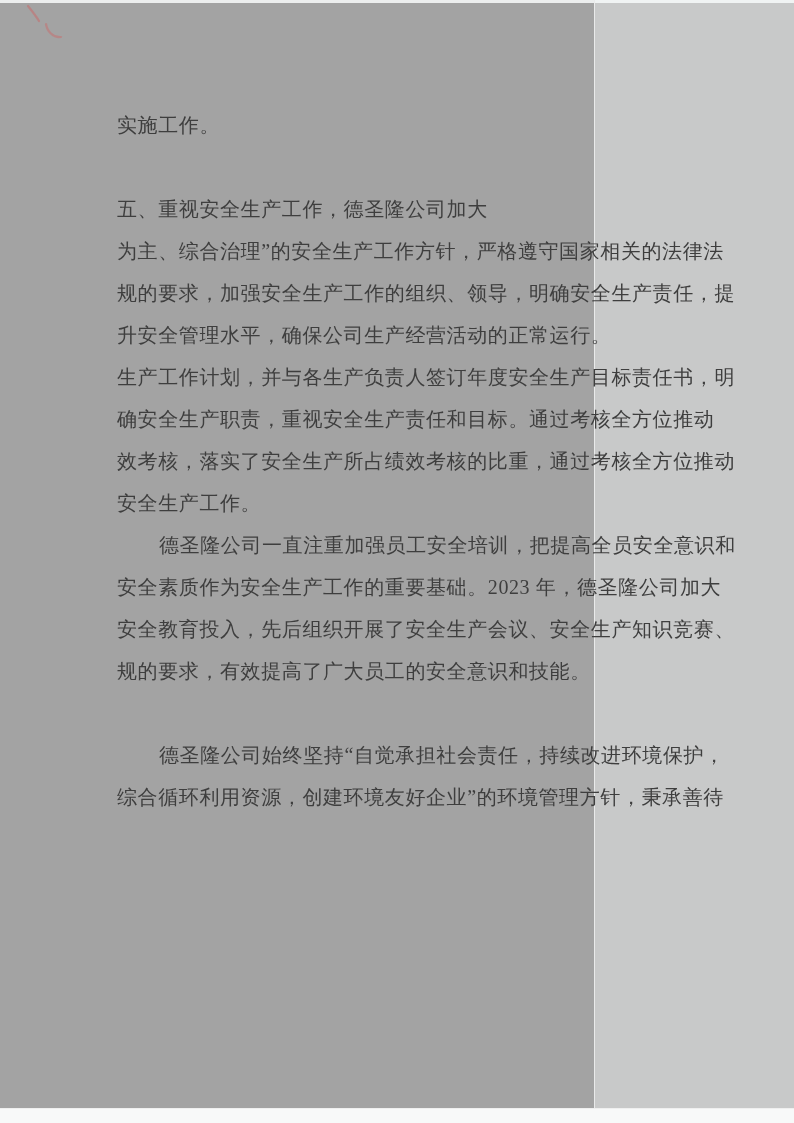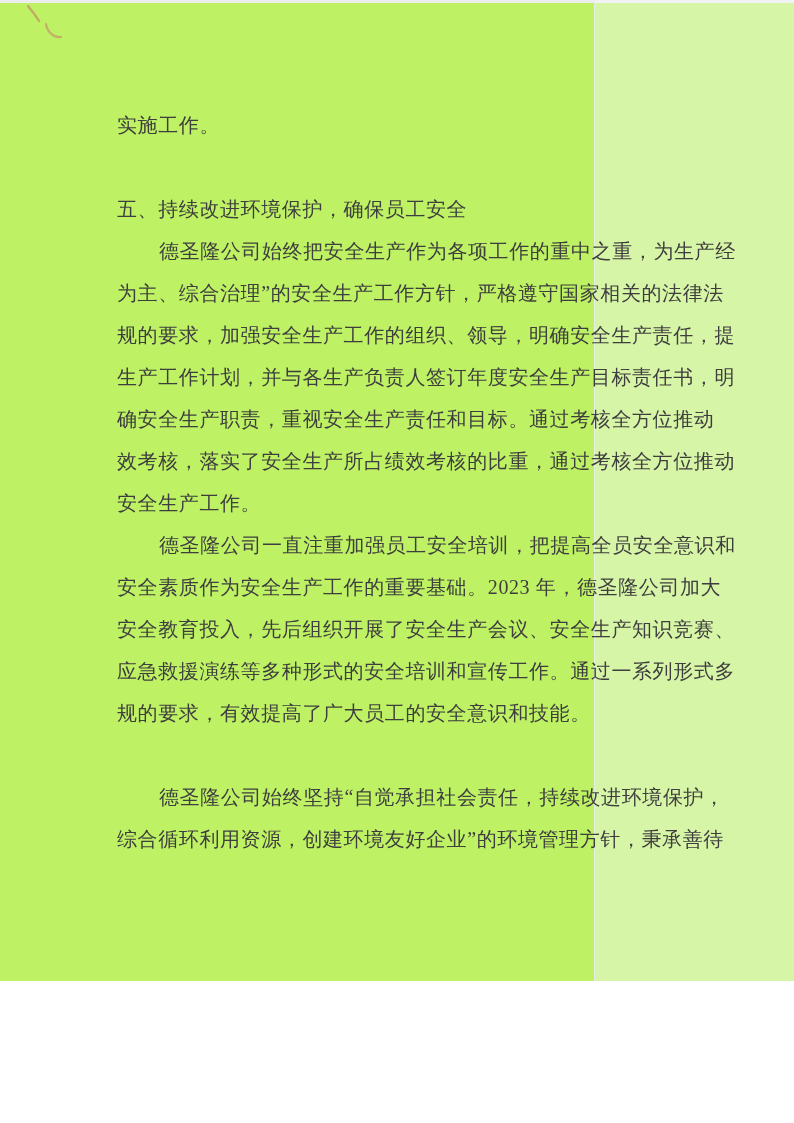--- a/index.html
+++ b/index.html
@@ -3,22 +3,22 @@
 <meta charset="utf-8">
 <style>
   html, body {
     margin: 0;
     padding: 0;
     background: #ffffff;
   }
   .page {
     position: relative;
     width: 794px;
-    height: 981px;
-    background: #bef264;
+    height: 1123px;
+    background: #a3a3a3;
     overflow: hidden;
     font-family: "Liberation Serif", "DejaVu Serif", serif;
   }
   
   .scan-edge-top {
     position: absolute;
     left: 0; top: 0;
     width: 794px; height: 3px;
     background: #eceeee;
   }
@@ -78,35 +78,34 @@
     <path d="M6,4 C10,9 14,14 17,19" stroke="#c96b6b" stroke-width="2.2" fill="none" opacity="0.55" stroke-linecap="round"></path>
     <path d="M24,22 C25,29 31,36 39,35" stroke="#c96b6b" stroke-width="2.2" fill="none" opacity="0.5" stroke-linecap="round"></path>
   </svg>
 
   <div class="doc">
 
     <div class="line">实施工作。</div>
 
     <div class="gap"></div>
 
-    <div class="line">五、持续改进环境保护，确保员工安全</div>
+    <div class="line">五、重视安全生产工作，德圣隆公司加大</div>
 
-    <div class="line indent">德圣隆公司始终把安全生产作为各项工作的重中之重，为生产经</div>
     <div class="line">为主、综合治理”的安全生产工作方针，严格遵守国家相关的法律法</div>
     <div class="line">规的要求，加强安全生产工作的组织、领导，明确安全生产责任，提</div>
+    <div class="line">升安全管理水平，确保公司生产经营活动的正常运行。</div>
 
     <div class="line">生产工作计划，并与各生产负责人签订年度安全生产目标责任书，明</div>
     <div class="line">确安全生产职责，重视安全生产责任和目标。通过考核全方位推动</div>
     <div class="line">效考核，落实了安全生产所占绩效考核的比重，通过考核全方位推动</div>
     <div class="line">安全生产工作。</div>
 
     <div class="line indent">德圣隆公司一直注重加强员工安全培训，把提高全员安全意识和</div>
     <div class="line">安全素质作为安全生产工作的重要基础。2023 年，德圣隆公司加大</div>
     <div class="line">安全教育投入，先后组织开展了安全生产会议、安全生产知识竞赛、</div>
-    <div class="line">应急救援演练等多种形式的安全培训和宣传工作。通过一系列形式多</div>
     <div class="line">规的要求，有效提高了广大员工的安全意识和技能。</div>
 
     <div class="gap"></div>
 
 
     <div class="line indent">德圣隆公司始终坚持“自觉承担社会责任，持续改进环境保护，</div>
     <div class="line">综合循环利用资源，创建环境友好企业”的环境管理方针，秉承善待</div>
 
   </div>
 </div>

